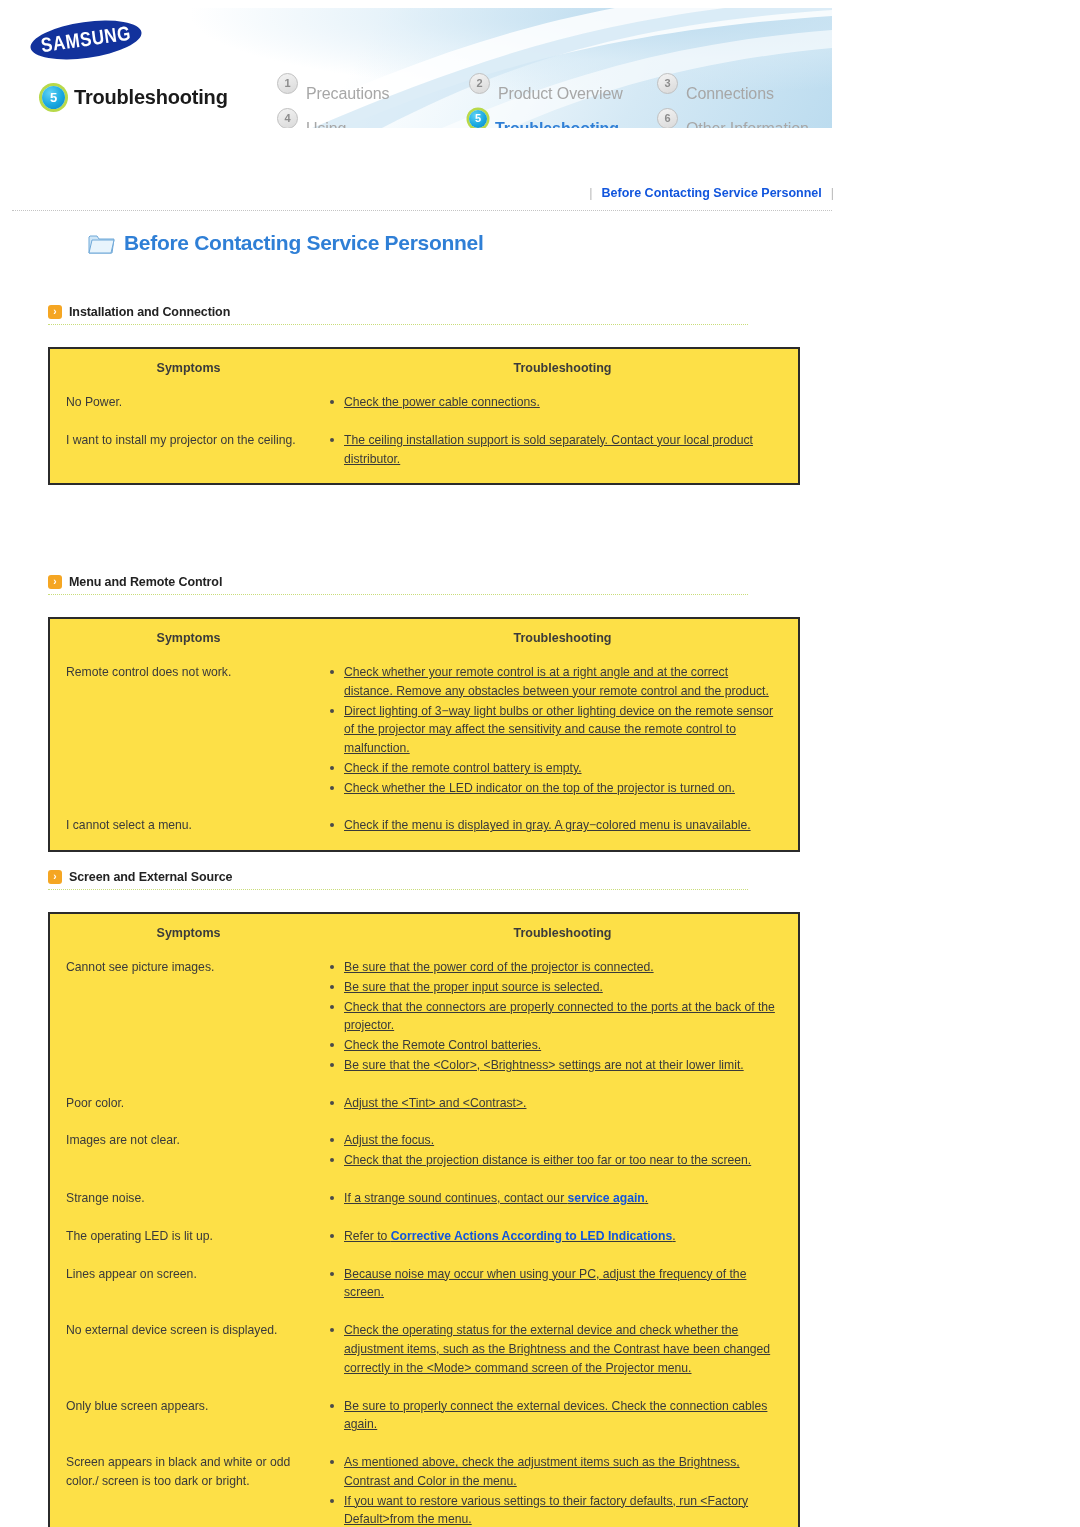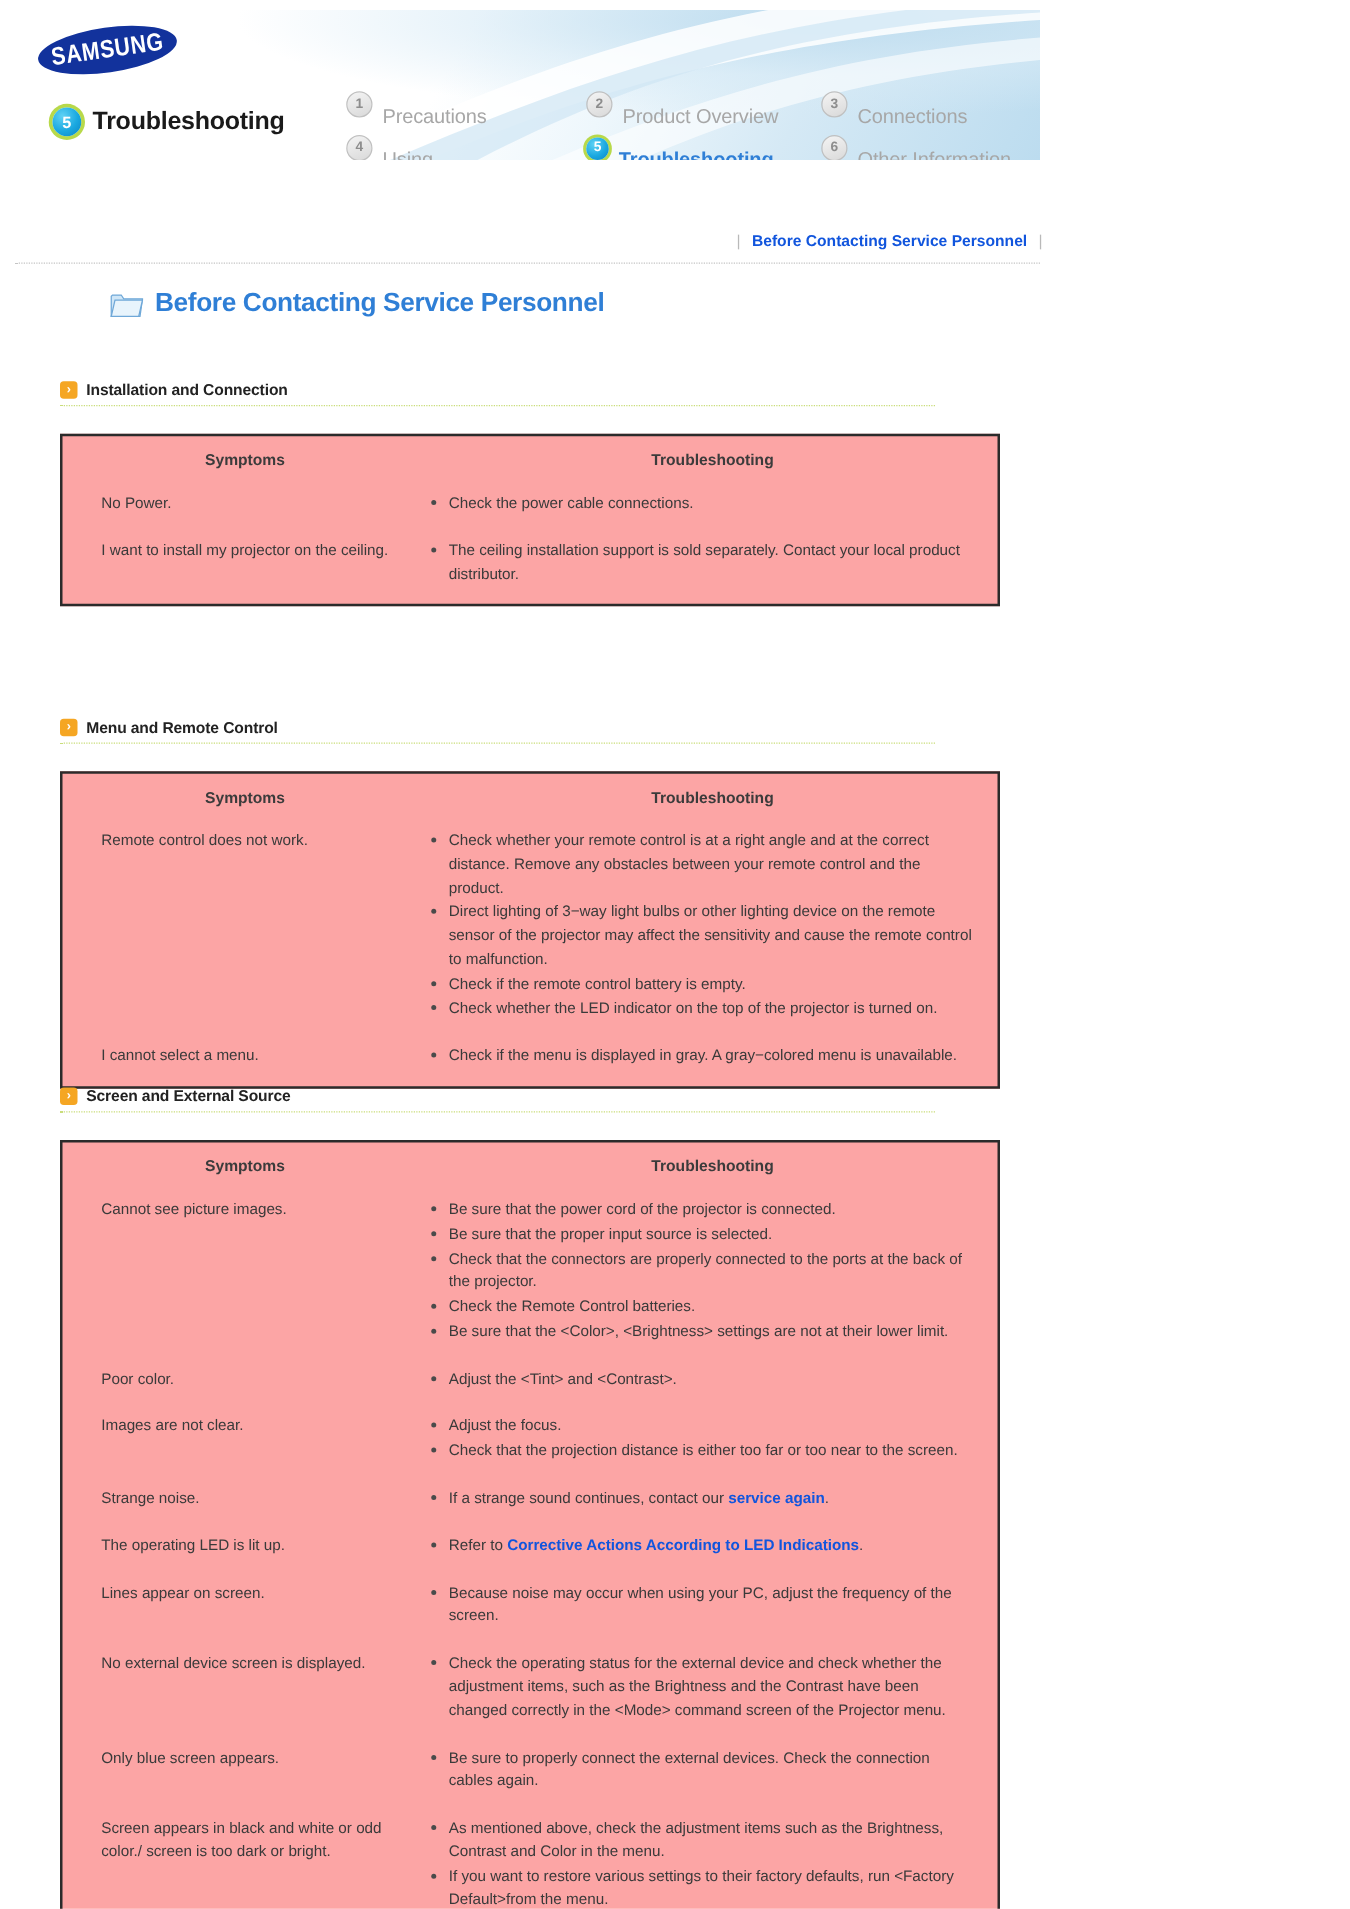--- a/index.html
+++ b/index.html
@@ -210,42 +210,42 @@
   }
 
   
   .tbl {
     margin-top: 22px;
     border: 1px solid #b8b8b8;
     border-top: 2px solid #2b2b2b;
     border-left: 2px solid #2b2b2b;
     border-right: 2px solid #2b2b2b;
     border-bottom: 2px solid #2b2b2b;
-    background: #fca5a5;
+    background: #fde047;
     box-sizing: border-box;
     width: 752px;
   }
   .tbl table { width: 100%; border-collapse: collapse; }
   .tbl th {
     font-size: 12.5px;
     font-weight: bold;
     color: #3b3b3b;
     padding: 12px 0 14px 0;
     text-align: center;
   }
   .tbl th.c-sym { width: 253px; }
   .tbl td {
     vertical-align: top;
     font-size: 12.2px;
     color: #3a3a3a;
     line-height: 1.54;
     padding: 4px 0 14px 0;
   }
-  .tbl td.sym { width: 253px; padding-left: 31px; padding-right: 8px; }
-  .tbl td.fix { padding-right: 18px; padding-left: 0; }
+  .tbl td.sym { width: 253px; padding-left: 16px; padding-right: 8px; }
+  .tbl td.fix { padding-right: 18px; padding-left: 0; text-decoration: underline; }
   .tbl ul { list-style: none; margin: 0; padding: 0; }
   .tbl ul li {
     position: relative;
     padding-left: 17px;
     margin-bottom: 1px;
   }
   .tbl ul li::before {
     content: "";
     position: absolute;
     left: 3px;

